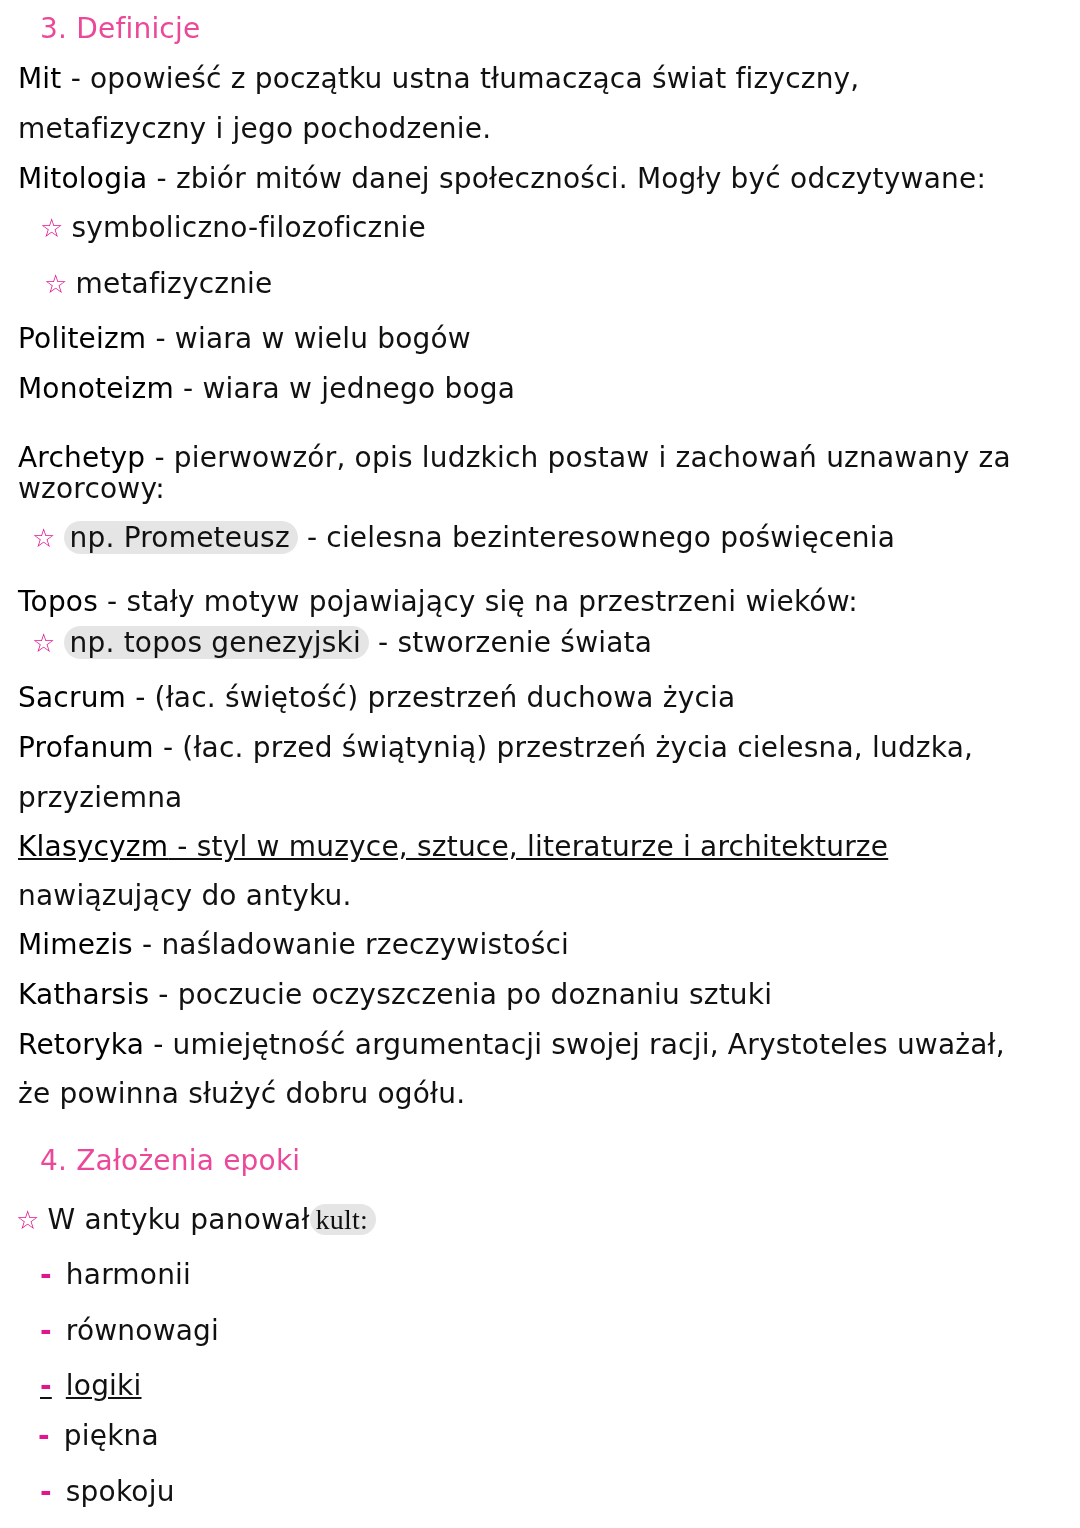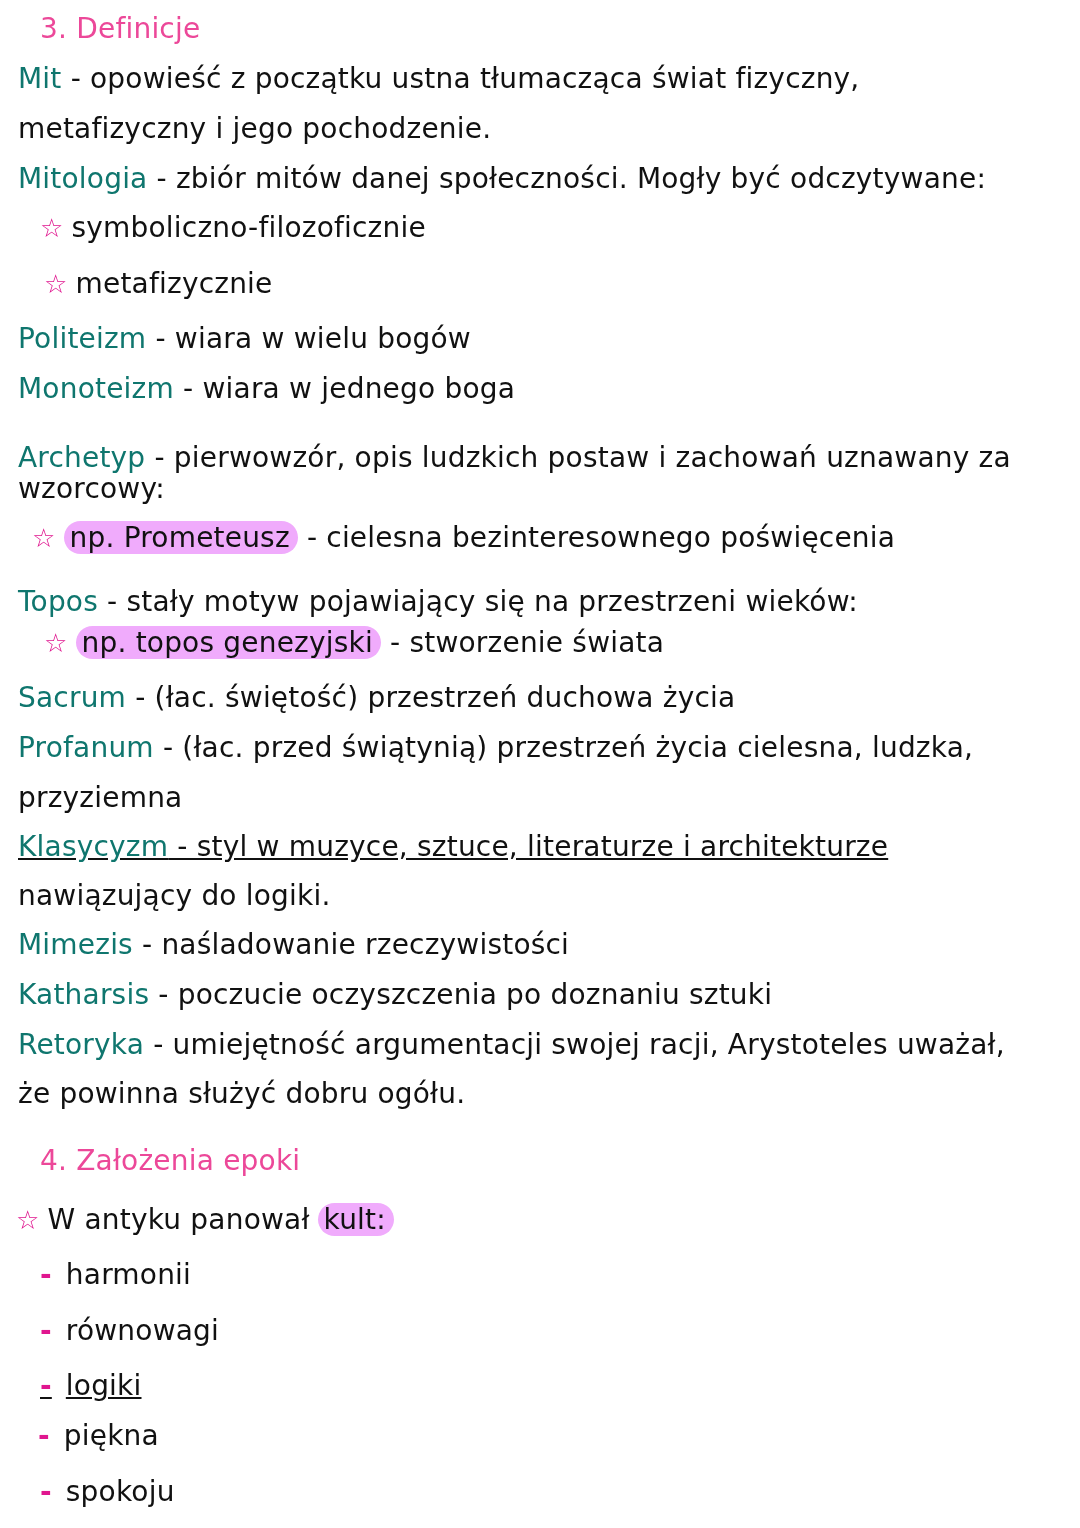--- a/index.html
+++ b/index.html
@@ -4,26 +4,26 @@
 <style>
   html, body { margin: 0; padding: 0; background: #ffffff; }
   body {
     width: 1080px; height: 1528px; overflow: hidden; position: relative;
     font-family: "DejaVu Sans", sans-serif; color: #111111;
   }
   .line {
     position: absolute; left: 18px; font-size: 28px; line-height: 36px;
     white-space: nowrap; letter-spacing: 0.2px;
   }
-  .term { color: #0f766e; margin-top: 20px; }
+  .term { color: #000000; margin-top: 20px; }
   .heading { color: #ec4899; }
   .star { color: #e0168f; font-size: 26px; margin-right: 8px; }
   .dash { color: #e0168f; font-weight: bold; margin-right: 14px; }
   .hl {
-    background: #f0abfc; border-radius: 18px; padding: 0 8px 0 6px;
+    background: #e5e5e5; border-radius: 18px; padding: 0 8px 0 6px;
   }
 </style>
 </head>
 <body>
 
 <div class="line heading" style="top:11px; left:40px;">3. Definicje</div>
 
 <div class="line" style="top:61px;"><span class="term">Mit</span><span> - opowieść z początku ustna tłumacząca świat fizyczny,</span></div>
 <div class="line" style="top:111px;">metafizyczny i jego pochodzenie.</div>
 
@@ -33,38 +33,38 @@
 
 <div class="line" style="top:321px;"><span class="term">Politeizm</span><span> - wiara w wielu bogów</span></div>
 
 <div class="line" style="top:371px;"><span class="term">Monoteizm</span><span> - wiara w jednego boga</span></div>
 
 <div class="line" style="top:440px;"><span class="term">Archetyp</span><span> - pierwowzór, opis ludzkich postaw i zachowań uznawany za</span></div>
 <div class="line" style="top:471px;">wzorcowy:</div>
 <div class="line" style="top:520px; left:32px;"><span class="star">☆</span><span class="hl">np. Prometeusz</span><span> - cielesna bezinteresownego poświęcenia</span></div>
 
 <div class="line" style="top:584px;"><span class="term">Topos</span><span> - stały motyw pojawiający się na przestrzeni wieków:</span></div>
-<div class="line" style="top:625px; left:44px;"><span class="star">☆</span><span class="hl">np. topos genezyjski</span><span> - stworzenie świata</span></div>
+<div class="line" style="top:625px; left:32px;"><span class="star">☆</span><span class="hl">np. topos genezyjski</span><span> - stworzenie świata</span></div>
 
 <div class="line" style="top:680px;"><span class="term">Sacrum</span><span> - (łac. świętość) przestrzeń duchowa życia</span></div>
 
 <div class="line" style="top:730px;"><span class="term">Profanum</span><span> - (łac. przed świątynią) przestrzeń życia cielesna, ludzka,</span></div>
 <div class="line" style="top:780px;">przyziemna</div>
 
 <div class="line" style="top:829px;text-decoration:underline;"><span class="term">Klasycyzm</span><span> - styl w muzyce, sztuce, literaturze i architekturze</span></div>
-<div class="line" style="top:878px;">nawiązujący do logiki.</div>
+<div class="line" style="top:878px;">nawiązujący do antyku.</div>
 
 <div class="line" style="top:927px;"><span class="term">Mimezis</span><span> - naśladowanie rzeczywistości</span></div>
 
 <div class="line" style="top:977px;"><span class="term">Katharsis</span><span> - poczucie oczyszczenia po doznaniu sztuki</span></div>
 
 <div class="line" style="top:1027px;"><span class="term">Retoryka</span><span> - umiejętność argumentacji swojej racji, Arystoteles uważał,</span></div>
 <div class="line" style="top:1076px;">że powinna służyć dobru ogółu.</div>
 
 <div class="line heading" style="top:1143px; left:40px;">4. Założenia epoki</div>
 
-<div class="line" style="top:1202px; left:16px;"><span class="star">☆</span><span>W antyku panował</span><span class="hl" style="margin-left:8px;">kult:</span></div>
+<div class="line" style="top:1202px; left:16px;"><span class="star">☆</span><span>W antyku panował</span><span class="hl" style="margin-left:0;font-family:Liberation Serif, serif;">kult:</span></div>
 
 <div class="line" style="top:1257px; left:40px;"><span class="dash">-</span><span>harmonii</span></div>
 <div class="line" style="top:1313px; left:40px;"><span class="dash">-</span><span>równowagi</span></div>
 <div class="line" style="top:1368px; left:40px;text-decoration:underline;"><span class="dash">-</span><span>logiki</span></div>
 <div class="line" style="top:1418px; left:38px;"><span class="dash">-</span><span>piękna</span></div>
 <div class="line" style="top:1474px; left:40px;"><span class="dash">-</span><span>spokoju</span></div>
 
 </body></html>

